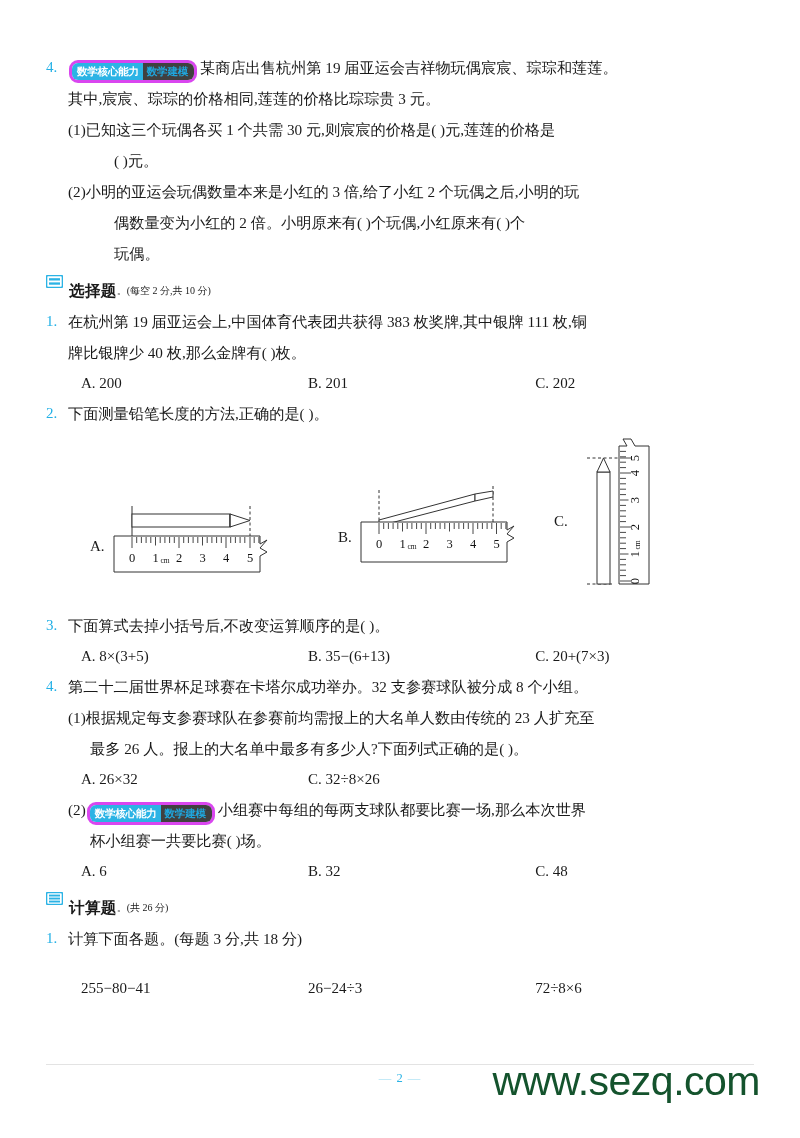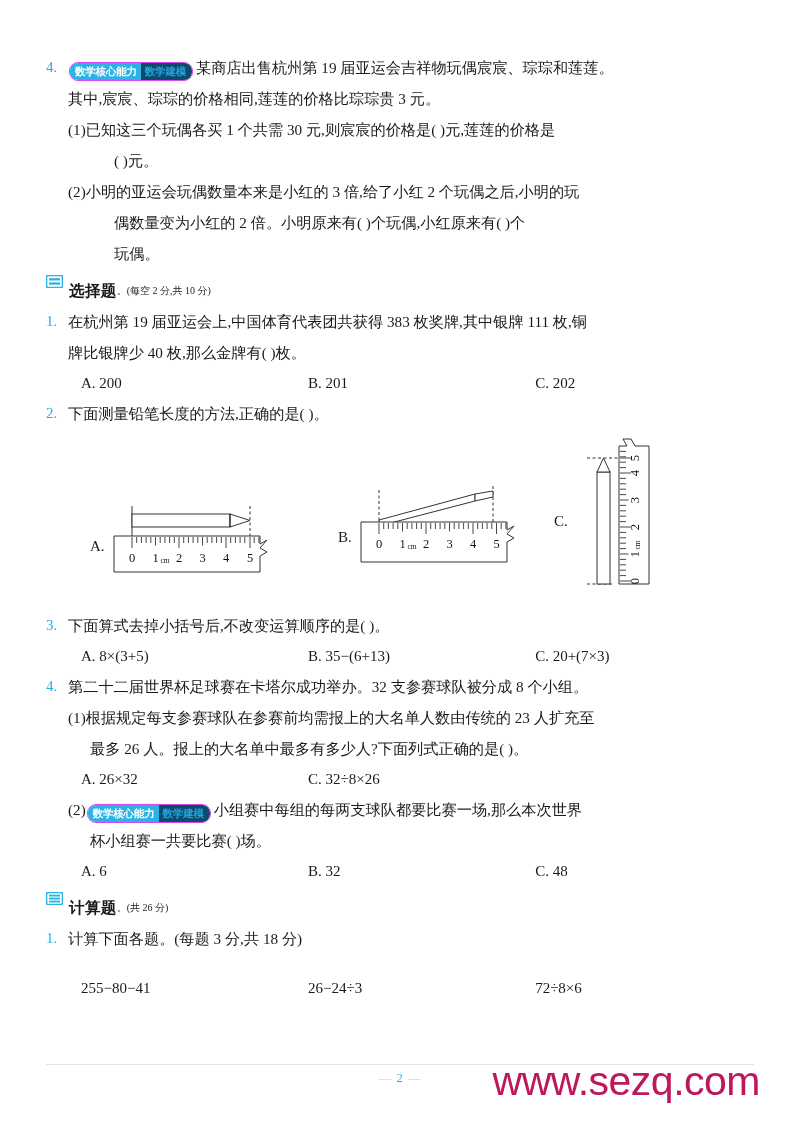--- a/index.html
+++ b/index.html
@@ -48,35 +48,35 @@
   .indent2 { padding-left: 46px; }
 
   
   .badges {
     display: inline-flex;
     align-items: center;
     vertical-align: -2px;
     height: 17px;
     border-radius: 9px;
     overflow: hidden;
-    border: 1px solid #d946ef;
+    border: 3px solid #d946ef;
     margin: 0 3px 0 1px;
     font-family: "Liberation Sans", sans-serif;
   }
   .badge-a {
     background: #2bb3e5;
     color: #ffffff;
     font-size: 10.5px;
     padding: 0 4px 0 5px;
     line-height: 17px;
     letter-spacing: -0.2px;
     font-weight: bold;
   }
   .badge-b {
-    background: #0c4a6e;
+    background: #404040;
     color: #1fa5dc;
     font-size: 10.5px;
     padding: 0 6px 0 4px;
     line-height: 17px;
     letter-spacing: -0.2px;
     font-weight: bold;
   }
 
   
   .section-head {
@@ -166,21 +166,21 @@
     color: #2bb3e5;
     font-size: 12.5px;
     letter-spacing: 1px;
     font-family: "Liberation Serif", serif;
   }
   .pagenum .dash { color: #a9e0f4; }
   .watermark {
     position: absolute;
     right: 40px;
     top: -6px;
-    color: #be185d;
+    color: #14532d;
     font-size: 41px;
     font-family: "Liberation Sans", sans-serif;
     letter-spacing: -0.5px;
     white-space: nowrap;
   }
 </style>
 </head>
 <body>
 
 <div class="page">

